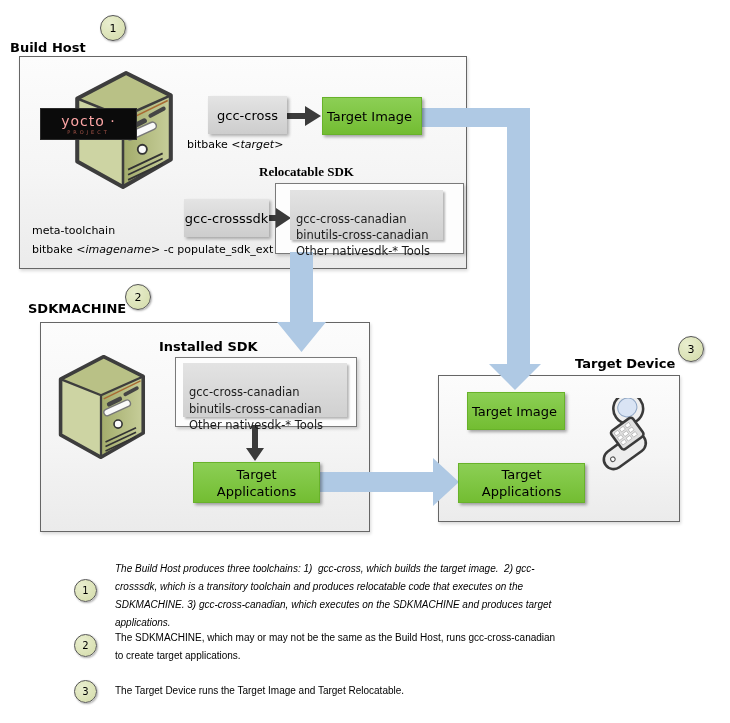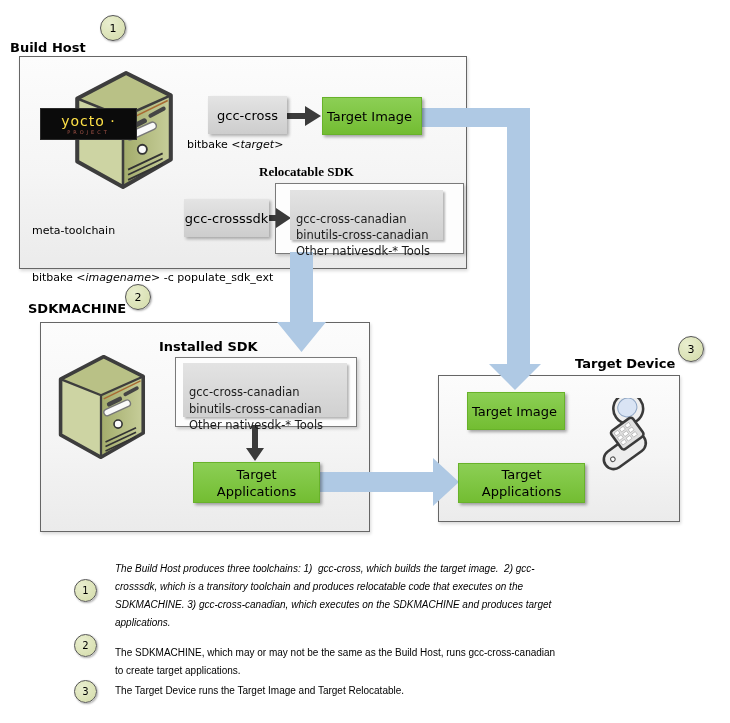--- a/index.html
+++ b/index.html
@@ -45,21 +45,21 @@
   }
   .small { position:absolute; font-size:11px; white-space:pre; z-index:6; }
   .small em { font-style:italic; }
   .arrow-layer { position:absolute; left:0; top:0; z-index:5; pointer-events:none; }
   .icon-abs { position:absolute; z-index:6; }
   .logo {
     position:absolute; left:40px; top:108px; width:95px; height:30px;
     background:#0b0b0b; border:1px solid #2b2b2b; z-index:7;
     display:flex; flex-direction:column; align-items:center; justify-content:center;
   }
-  .logo .brand { color:#fde047; font-size:14px; line-height:15px; letter-spacing:1px; }
+  .logo .brand { color:#fca5a5; font-size:14px; line-height:15px; letter-spacing:1px; }
   .logo .sub { color:#a9564a; font-size:5px; letter-spacing:3px; line-height:5px; margin-top:1px; }
   .note-text {
     position:absolute; left:115px; width:444px; z-index:6;
     font-family:"Liberation Sans", sans-serif; font-size:10px; line-height:18px;
     white-space:pre-wrap;
   }
 </style>
 </head>
 <body>
 
@@ -138,21 +138,21 @@
     <div>gcc-cross-canadian</div>
     <div>binutils-cross-canadian</div>
     <div>Other nativesdk-* Tools</div>
   </div>
 
   <div class="cmdbox" style="left:184px; top:199px; width:85px; height:38px;">
     <span>gcc-crosssdk</span>
   </div>
 
   <div class="small" style="left:32px; top:224px;">meta-toolchain</div>
-  <div class="small" style="left:32px; top:243px;margin-top:28px;"><span>bitbake </span><em>&lt;imagename&gt;</em><span> -c populate_sdk_ext</span></div>
+  <div class="small" style="left:32px; top:243px;"><span>bitbake </span><em>&lt;imagename&gt;</em><span> -c populate_sdk_ext</span></div>
 
   <div class="badge" style="left:125px; top:284px;">2</div>
   <div class="title" style="left:28px; top:301px;">SDKMACHINE</div>
   <div class="frame" style="left:40px; top:322px; width:328px; height:208px;"></div>
 
   <svg class="icon-abs" style="left:56px; top:354px;" width="90" height="106">
       <use href="#sym-tower"></use>
     </svg>
 
   <div class="title" style="left:149px; top:339px;margin-left:10px;">Installed SDK</div>
@@ -189,18 +189,18 @@
     <path fill="#3b3b3b" d="M252,425 L258,425 L258,448 L264,448 L255,461 L246,448 L252,448 Z"></path>
     <path fill="#afc9e4" d="M422,108 L530,108 L530,364 L541,364 L515,390 L489,364 L507,364 L507,127 L422,127 Z"></path>
     <path fill="#afc9e4" d="M290,252 L313,252 L313,322 L326,322 L301.5,352 L277,322 L290,322 Z"></path>
     <path fill="#afc9e4" d="M320,472 L433,472 L433,458 L459,482 L433,506 L433,492 L320,492 Z"></path>
   </svg>
 
   <div class="badge sm" style="left:74px; top:579px;">1</div>
   <div class="note-text" style="top:560px;font-style:italic;">The Build Host produces three toolchains: 1)  gcc-cross, which builds the target image.  2) gcc-crosssdk, which is a transitory toolchain and produces relocatable code that executes on the SDKMACHINE. 3) gcc-cross-canadian, which executes on the SDKMACHINE and produces target applications.</div>
 
   <div class="badge sm" style="left:74px; top:634px;">2</div>
-  <div class="note-text" style="top:629px;margin-top:15px;">The SDKMACHINE, which may or may not be the same as the Build Host, runs gcc-cross-canadian to create target applications.</div>
+  <div class="note-text" style="top:629px;">The SDKMACHINE, which may or may not be the same as the Build Host, runs gcc-cross-canadian to create target applications.</div>
 
   <div class="badge sm" style="left:74px; top:680px;">3</div>
   <div class="note-text" style="top:682px;">The Target Device runs the Target Image and Target Relocatable.</div>
 
 </div>
 
 </body></html>

